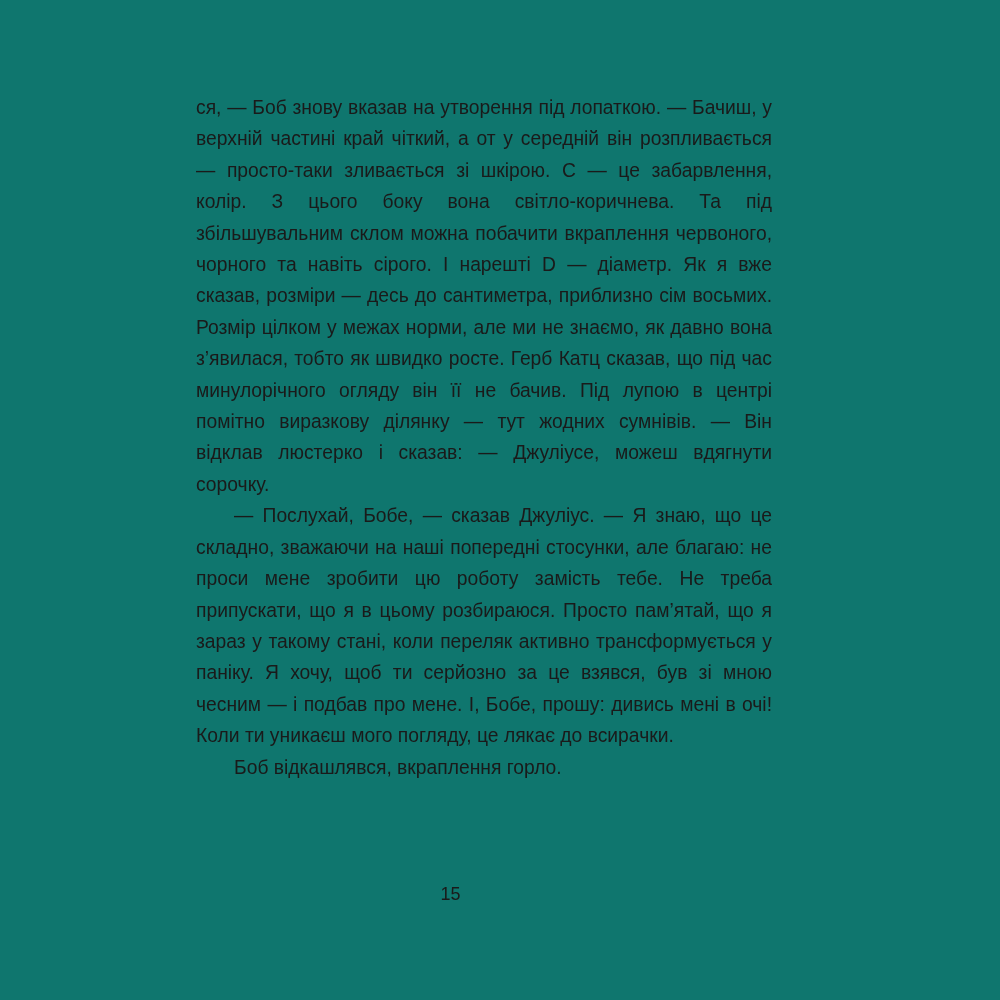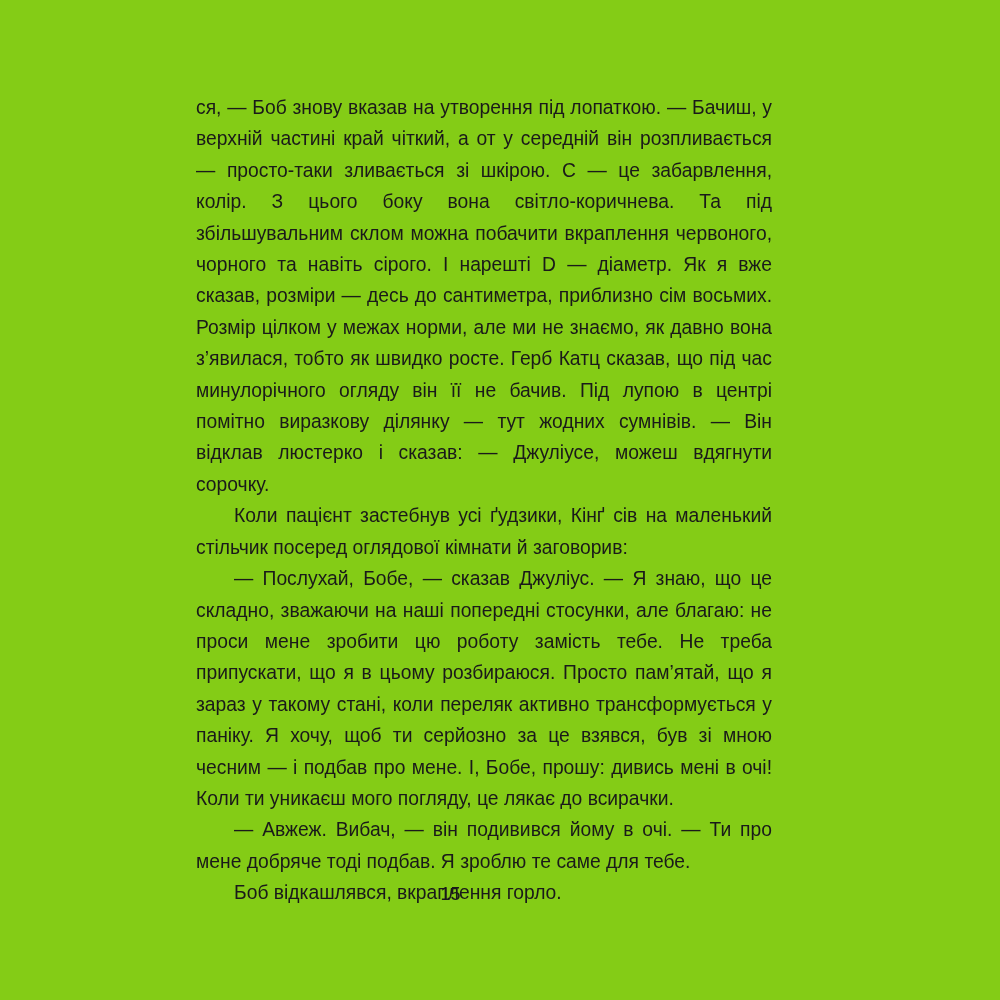--- a/index.html
+++ b/index.html
@@ -9,21 +9,21 @@
   }
   body {
     width: 1000px;
     height: 1000px;
     font-family: "Liberation Sans", sans-serif;
   }
   .page {
     position: relative;
     width: 1000px;
     height: 1000px;
-    background: #84cc16;
+    background: #0f766e;
     box-sizing: border-box;
   }
   .text-column {
     position: absolute;
     left: 196px;
     top: 92px;
     width: 576px;
   }
   .para {
     margin: 0;
@@ -46,19 +46,17 @@
     font-size: 18px;
     color: #1a1a1a;
   }
 </style>
 </head>
 <body>
 
 <div class="page">
   <div class="text-column">
     <p class="para">ся, — Боб знову вказав на утворення під лопаткою. — Бачиш, у верхній частині край чіткий, а от у середній він розпливається — просто-таки зливається зі шкірою. C — це забарвлення, колір. З цього боку вона світло-коричнева. Та під збільшувальним склом можна побачити вкраплення червоного, чорного та навіть сірого. І нарешті D — діаметр. Як я вже сказав, розміри — десь до сантиметра, приблизно сім восьмих. Розмір цілком у межах норми, але ми не знаємо, як давно вона з’явилася, тобто як швидко росте. Герб Катц сказав, що під час минулорічного огляду він її не бачив. Під лупою в центрі помітно виразкову ділянку — тут жодних сумнівів. — Він відклав люстерко і сказав: — Джуліусе, можеш вдягнути сорочку.</p>
-    <p class="para indent">Коли пацієнт застебнув усі ґудзики, Кінґ сів на маленький стільчик посеред оглядової кімнати й заговорив:</p>
     <p class="para indent">— Послухай, Бобе, — сказав Джуліус. — Я знаю, що це складно, зважаючи на наші попередні стосунки, але благаю: не проси мене зробити цю роботу замість тебе. Не треба припускати, що я в цьому розбираюся. Просто пам’ятай, що я зараз у такому стані, коли переляк активно трансформується у паніку. Я хочу, щоб ти серйозно за це взявся, був зі мною чесним — і подбав про мене. І, Бобе, прошу: дивись мені в очі! Коли ти уникаєш мого погляду, це лякає до всирачки.</p>
-    <p class="para indent">— Авжеж. Вибач, — він подивився йому в очі. — Ти про мене добряче тоді подбав. Я зроблю те саме для тебе.</p>
     <p class="para indent">Боб відкашлявся, вкраплення горло.</p>
   </div>
   <div class="page-number">15</div>
 </div>
 
 </body></html>

